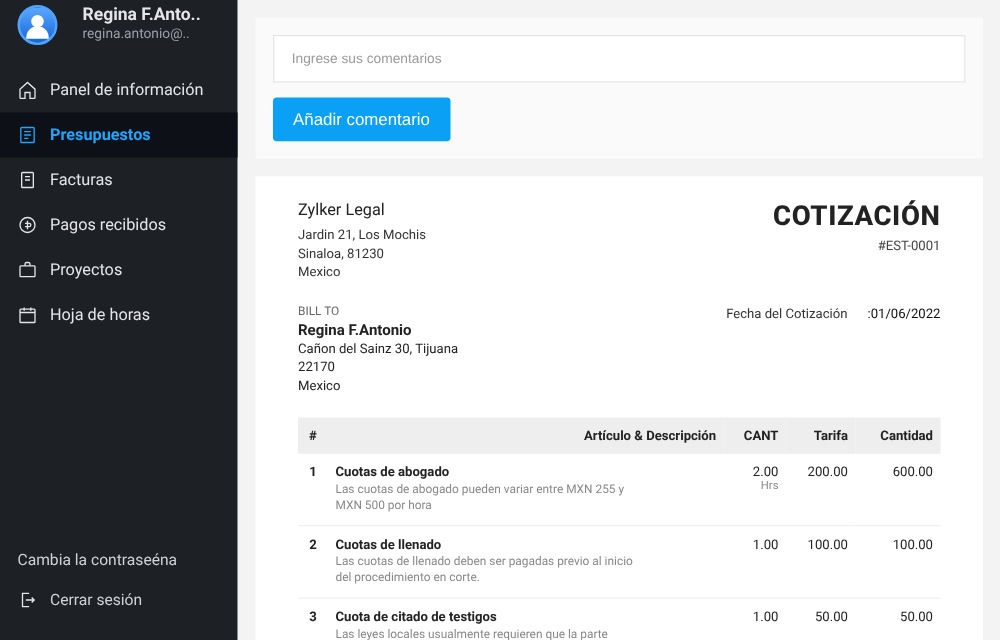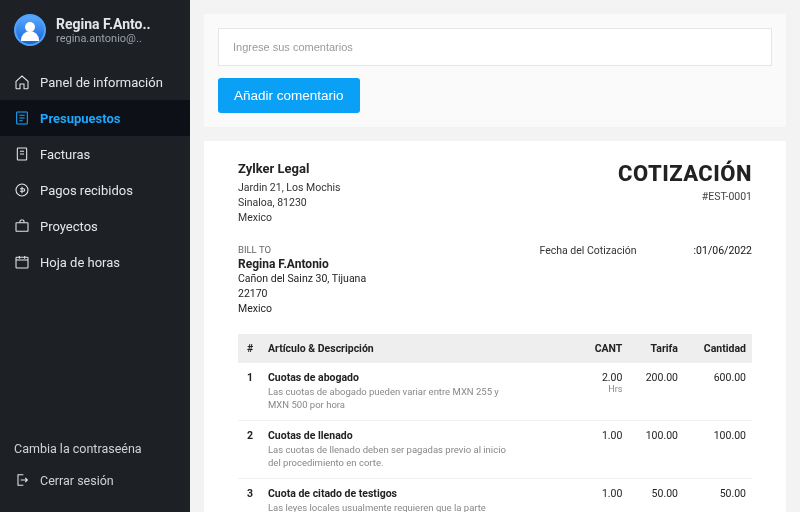--- a/index.html
+++ b/index.html
@@ -17,21 +17,21 @@
 
   
   .sidebar {
     width: 190px;
     background: #1d2024;
     color: #e4e6e9;
     display: flex;
     flex-direction: column;
     flex-shrink: 0;
   }
-  .user-block { display: flex; align-items: center; gap: 10px; padding: 14px 14px 12px; }
+  .user-block { display: flex; gap: 20px; padding: 4px 14px 12px; }
   .avatar {
     width: 32px; height: 32px; border-radius: 50%;
     background: linear-gradient(180deg,#5aa8ff 0%,#1565d8 100%);
     border: 2px solid #4fa3ff;
     position: relative; flex-shrink: 0;
   }
   .avatar::before {
     content:""; position:absolute; top:6px; left:50%; transform:translateX(-50%);
     width:10px; height:10px; border-radius:50%; background:#fff;
   }
@@ -71,37 +71,37 @@
   .btn-primary {
     margin-top:12px; background:#0aa0f5; color:#fff; border:none;
     padding:10px 16px; font-size:13.5px; border-radius:3px; cursor:pointer;
   }
 
   .doc {
     background:#fff; padding:20px 34px 24px; position:relative;
     font-size:11px; color:#222;
   }
   .doc-head { display:flex; justify-content:space-between; align-items:flex-start; }
-  .company-name { font-weight:700; font-size:13px; margin-bottom:4px; }
+  .company-name { font-weight:400; font-size:13px; margin-bottom:4px; }
   .company-line { font-size:10.5px; color:#333; line-height:1.45; }
   .doc-title { font-size:22px; font-weight:800; letter-spacing:0.5px; text-align:right; }
   .doc-number { font-size:10.5px; text-align:right; color:#444; margin-top:4px; }
 
   .billto-block { margin-top:18px; display:flex; justify-content:space-between; align-items:flex-start; }
   .billto-label { font-size:9.5px; color:#666; text-transform:uppercase; }
   .billto-name { font-weight:700; font-size:12px; margin-top:2px; }
   .billto-line { font-size:10.5px; line-height:1.45; }
 
-  .meta-row { font-size:10.5px; display:flex; gap:57px; text-align:right; }
+  .meta-row { font-size:10.5px; display:flex; gap:16px; text-align:right; }
   .meta-label { color:#333; }
   .meta-val { color:#111; }
 
   .items { width:100%; margin-top:18px; border-collapse:collapse; }
   .items thead tr { background:#eeeeee; }
-  .items th { text-align:left; padding:8px 6px; font-size:10.5px; font-weight:700; color:#222; }
+  .items th { text-align:right; padding:8px 6px; font-size:10.5px; font-weight:700; color:#222; }
   .items th.num { text-align:right; }
   .items th.idx { width:24px; text-align:center; }
   .items td { padding:8px 6px; vertical-align:top; font-size:10.5px; border-bottom:1px solid #f0f0f0; }
   .items td.idx { text-align:center; font-weight:700; }
   .items td.num { text-align:right; }
   .item-name { font-weight:700; }
   .item-desc { color:#888; font-size:9.5px; margin-top:2px; max-width:240px; line-height:1.35; }
   .qty-unit { color:#888; font-size:9px; text-align:right; }
 </style>
 </head>

